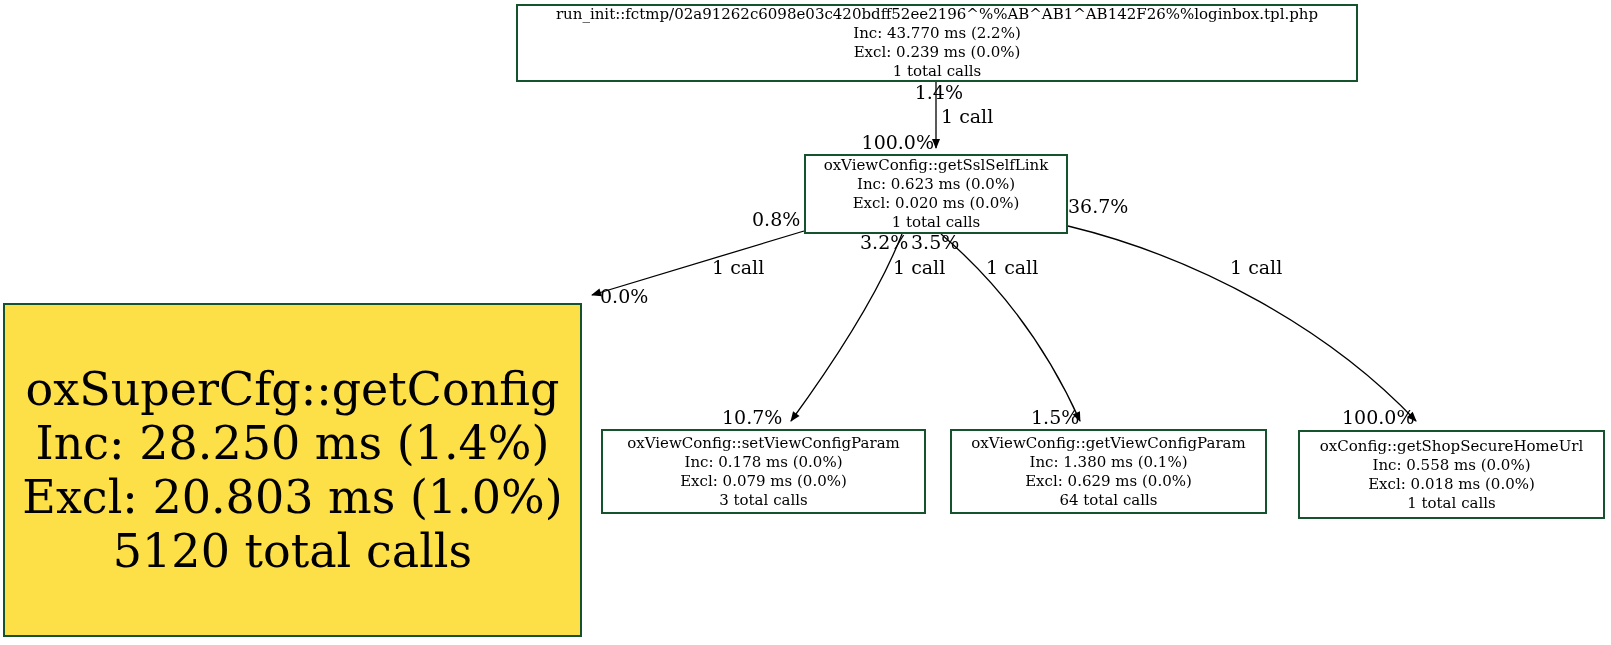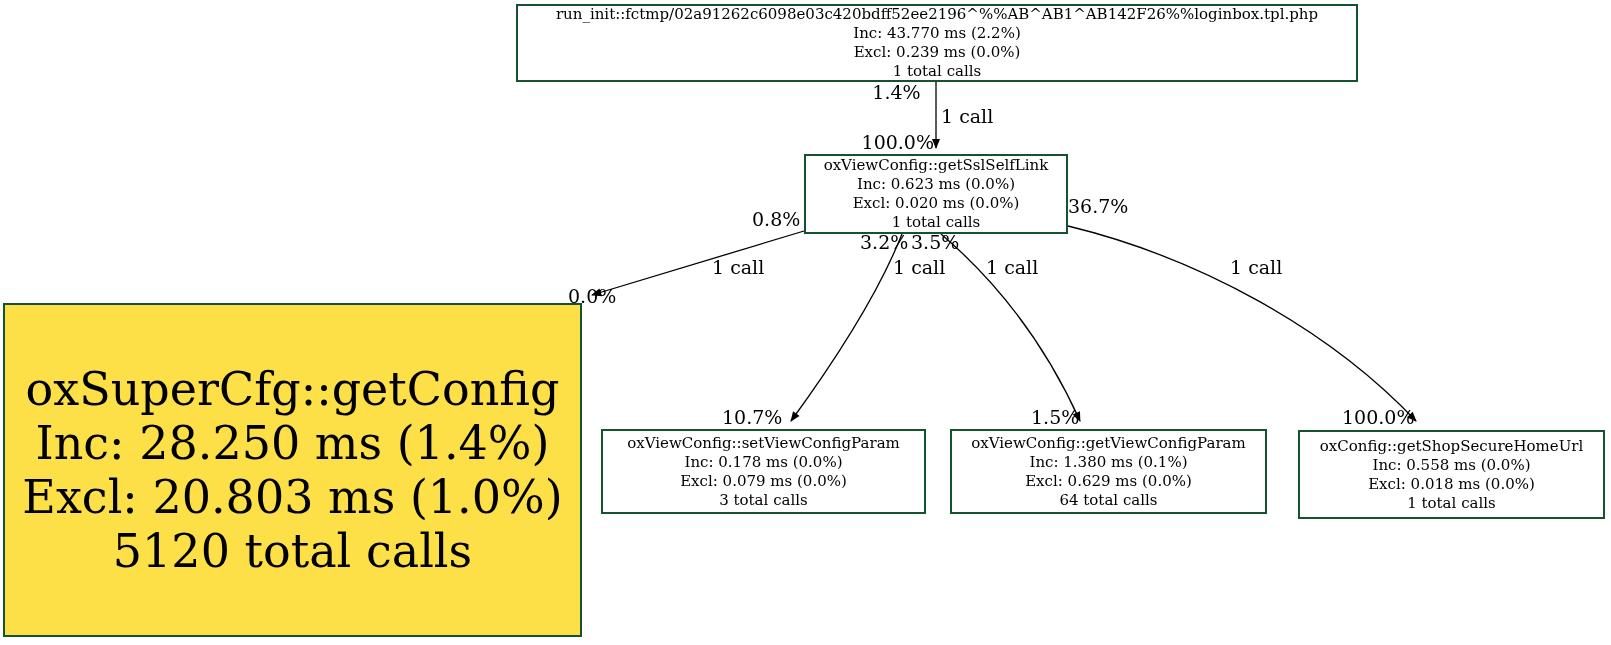--- a/index.html
+++ b/index.html
@@ -104,27 +104,27 @@
     <div class="nline">64 total calls</div>
   </div>
 
   <div class="node node-get-shop-secure-home-url">
     <div class="nline">oxConfig::getShopSecureHomeUrl</div>
     <div class="nline">Inc: 0.558 ms (0.0%)</div>
     <div class="nline">Excl: 0.018 ms (0.0%)</div>
     <div class="nline">1 total calls</div>
   </div>
 
-  <div class="elabel ralign" style="left:860px; top:82px; width:73px;text-align:center;">1.4%</div>
+  <div class="elabel ralign" style="left:890px; top:82px; width:73px;">1.4%</div>
   <div class="elabel" style="left:941px; top:106px;">1 call</div>
   <div class="elabel ralign" style="left:861px; top:132px; width:73px;">100.0%</div>
 
   <div class="elabel ralign" style="left:752px; top:209px; width:48px;text-align:right;">0.8%</div>
   <div class="elabel" style="left:712px; top:257px;">1 call</div>
-  <div class="elabel" style="left:568px; top:286px;">0.0%</div>
+  <div class="elabel" style="left:600px; top:286px;">0.0%</div>
 
   <div class="elabel" style="left:860px; top:232px;">3.2%</div>
   <div class="elabel" style="left:893px; top:257px;">1 call</div>
   <div class="elabel" style="left:722px; top:407px;">10.7%</div>
 
   <div class="elabel" style="left:911px; top:232px;">3.5%</div>
   <div class="elabel" style="left:986px; top:257px;">1 call</div>
   <div class="elabel" style="left:1031px; top:407px;">1.5%</div>
 
   <div class="elabel" style="left:1068px; top:196px;">36.7%</div>

